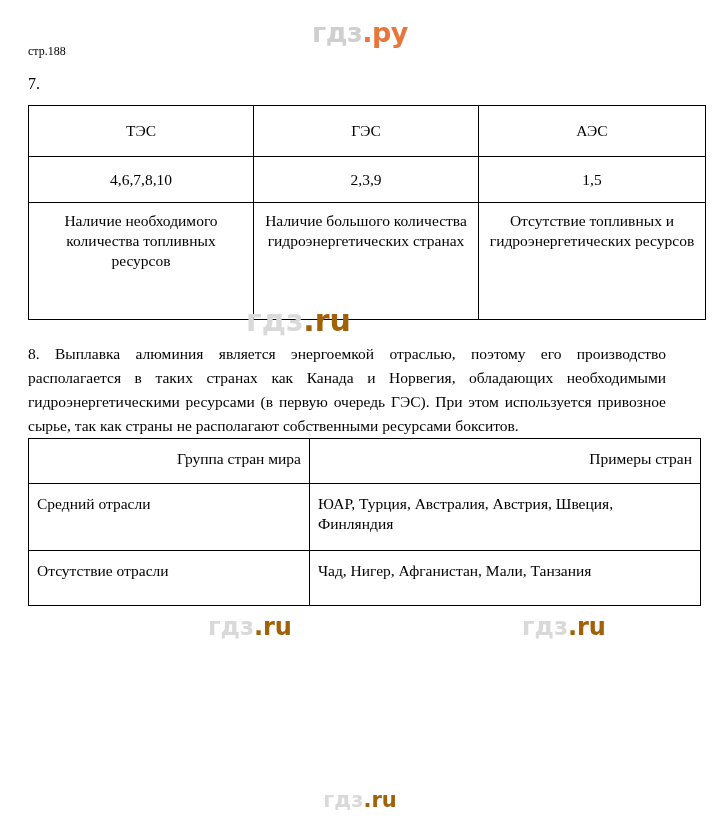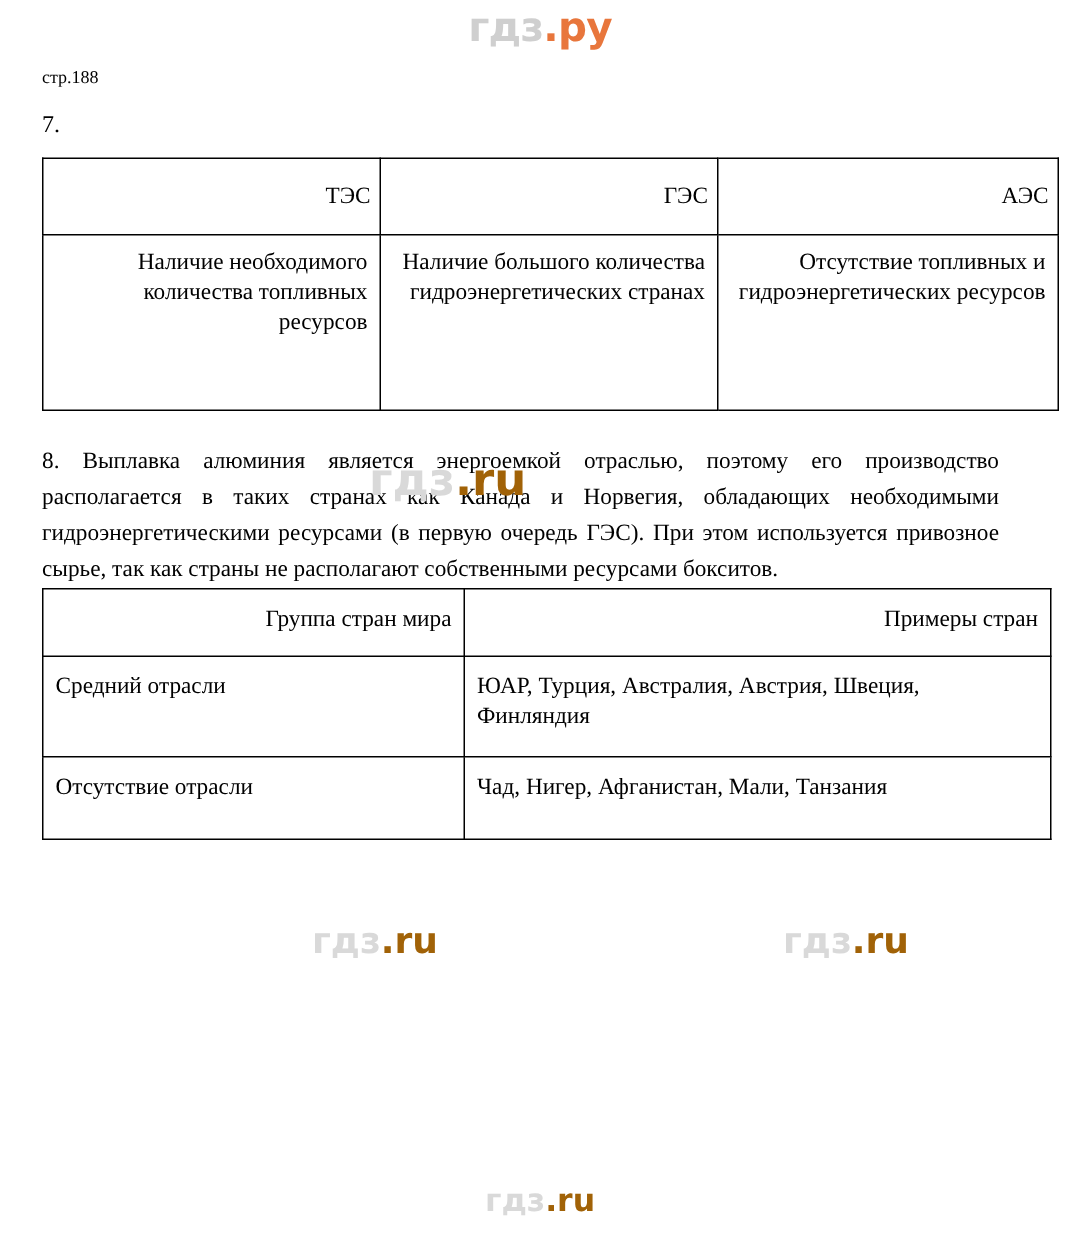--- a/index.html
+++ b/index.html
@@ -16,21 +16,21 @@
     overflow: hidden;
   }
   .page {
     position: relative;
     width: 720px;
     height: 823px;
   }
   
   .top-logo {
     position: absolute;
-    top: 3px;
+    top: 17px;
     left: 0;
     width: 720px;
     text-align: center;
     font-family: "DejaVu Sans", sans-serif;
     font-weight: bold;
     font-size: 27px;
     color: #cfcfcf;
     letter-spacing: -0.5px;
   }
   .top-logo .accent {
@@ -59,21 +59,21 @@
   }
   table td, table th {
     border: 1px solid #000000;
     font-weight: normal;
     font-size: 15.5px;
     line-height: 1.28;
     vertical-align: top;
   }
   
   .t1 td {
-    text-align: right;
+    text-align: center;
   }
   .t1 .c1 { width: 212px; }
   .t1 .c2 { width: 212px; }
   .t1 .c3 { width: 214px; }
   .t1 .r-head td {
     height: 42px;
     vertical-align: middle;
     padding: 4px 6px;
   }
   .t1 .r-nums td {
@@ -165,20 +165,25 @@
 
     <div class="task-num">7.</div>
 
     <table class="t1">
       <tbody>
           <tr class="r-head">
         <td class="c1">ТЭС</td>
         <td class="c2">ГЭС</td>
         <td class="c3">АЭС</td>
       </tr>
+      <tr class="r-nums">
+        <td class="c1">4,6,7,8,10</td>
+        <td class="c2">2,3,9</td>
+        <td class="c3">1,5</td>
+      </tr>
       <tr class="r-desc">
         <td class="c1">Наличие необходимого количества топливных ресурсов</td>
         <td class="c2">Наличие большого количества гидроэнергетических странах</td>
         <td class="c3">Отсутствие топливных и гидроэнергетических ресурсов</td>
       </tr>
     </tbody>
       </table>
 
     <p class="para">8. Выплавка алюминия является энергоемкой отраслью, поэтому его производство располагается в таких странах как Канада и Норвегия, обладающих необходимыми гидроэнергетическими ресурсами (в первую очередь ГЭС). При этом используется привозное сырье, так как страны не располагают собственными ресурсами бокситов.</p>
 

